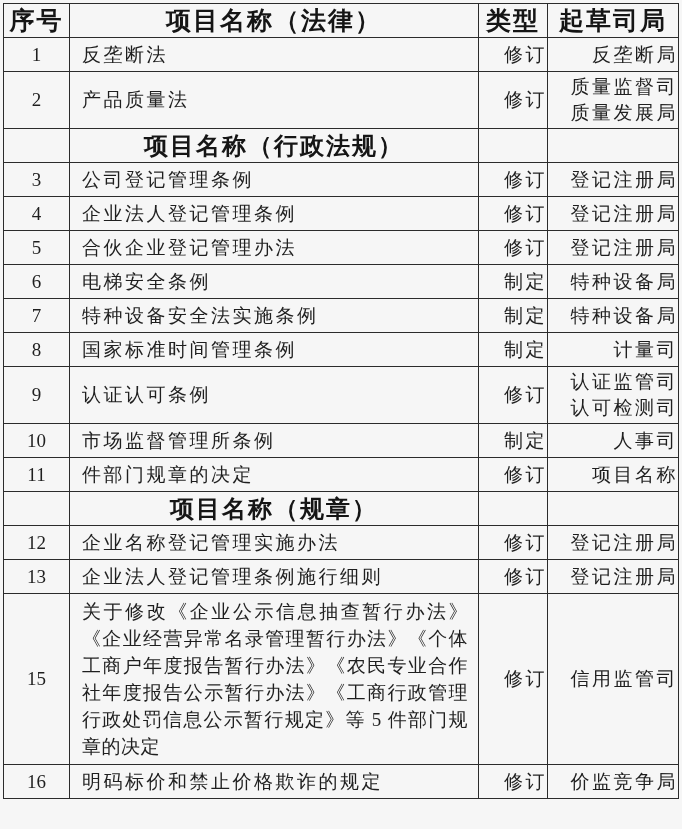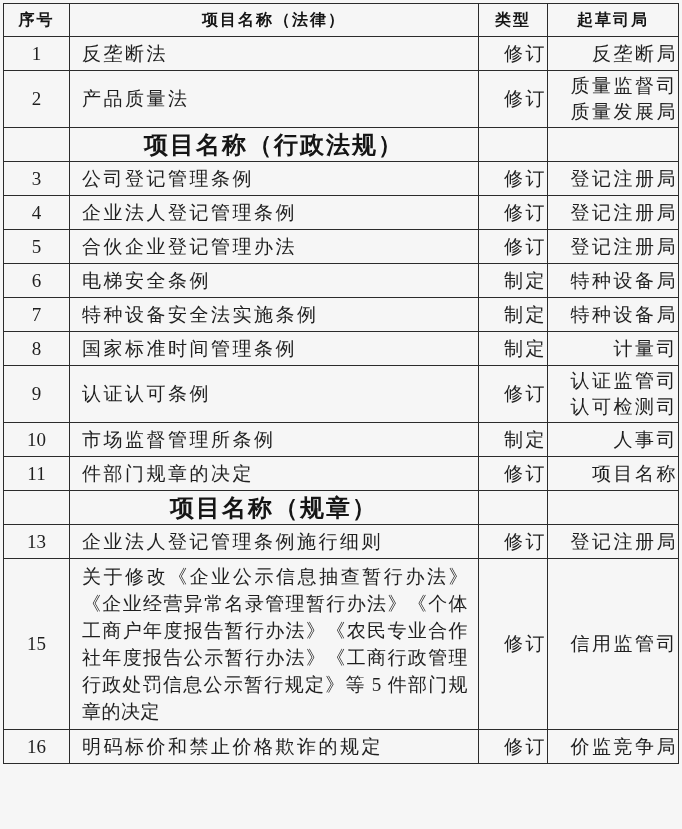--- a/index.html
+++ b/index.html
@@ -28,21 +28,21 @@
   th, td {
     border: 1px solid #2b2b2b;
     padding: 0;
     vertical-align: middle;
     overflow: hidden;
   }
   thead th {
     height: 32px;
     font-family: "Liberation Sans", "DejaVu Sans", sans-serif;
     font-weight: bold;
-    font-size: 16px;
+    font-size: 25px;
     letter-spacing: 2px;
     text-align: center;
     color: #151515;
   }
   tbody td {
     font-size: 19px;
     line-height: 26px;
   }
   td.no {
     text-align: center;
@@ -167,20 +167,26 @@
           <td class="type">修订</td>
           <td class="dept">项目名称</td>
         </tr>
         <tr class="r34">
           <td class="no"></td>
           <td class="section">项目名称（规章）</td>
           <td class="type"></td>
           <td class="dept"></td>
         </tr>
         <tr class="r34">
+          <td class="no">12</td>
+          <td class="name">企业名称登记管理实施办法</td>
+          <td class="type">修订</td>
+          <td class="dept">登记注册局</td>
+        </tr>
+        <tr class="r34">
           <td class="no">13</td>
           <td class="name">企业法人登记管理条例施行细则</td>
           <td class="type">修订</td>
           <td class="dept">登记注册局</td>
         </tr>
         <tr class="r166">
           <td class="no">15</td>
           <td class="name long">关于修改《企业公示信息抽查暂行办法》《企业经营异常名录管理暂行办法》《个体工商户年度报告暂行办法》《农民专业合作社年度报告公示暂行办法》《工商行政管理行政处罚信息公示暂行规定》等 5 件部门规章的决定</td>
           <td class="type">修订</td>
           <td class="dept">信用监管司</td>

